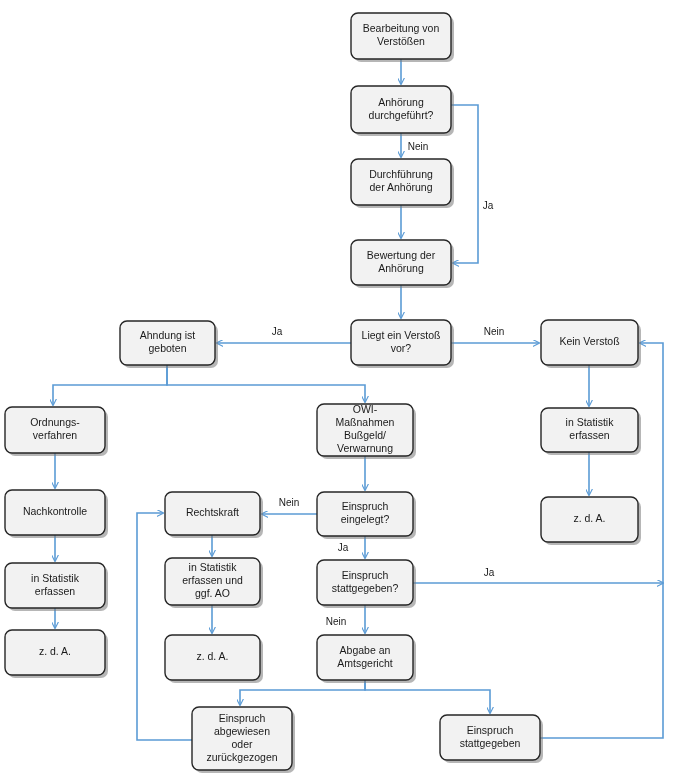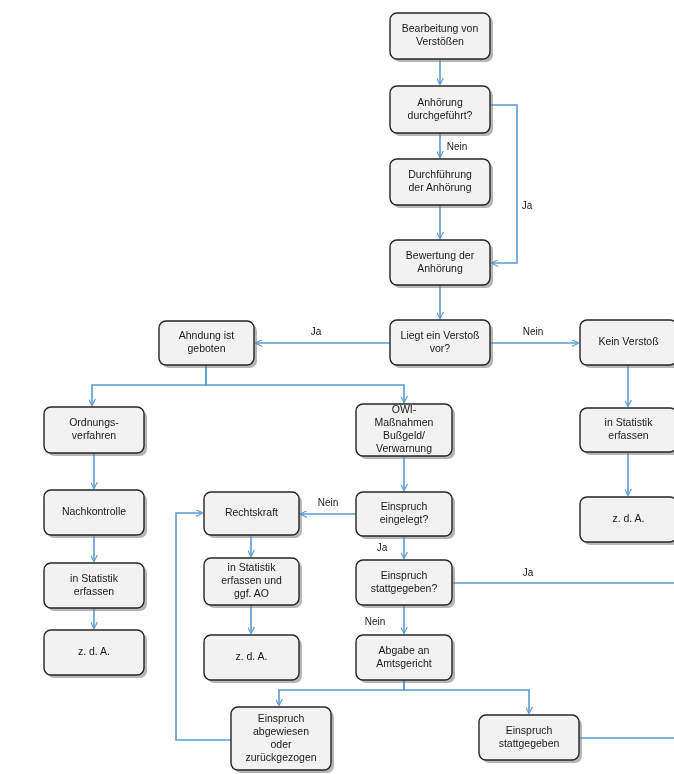--- a/index.html
+++ b/index.html
@@ -10,21 +10,20 @@
   body {
     width: 674px;
     height: 774px;
     overflow: hidden;
     font-family: "Liberation Sans", sans-serif;
   }
   #flow-root {
     position: relative;
     width: 584px;
     height: 774px;
-    margin-left: 39px;
   }
   svg#flow-svg {
     position: absolute;
     top: 0;
     left: 0;
     width: 674px;
     height: 774px;
     display: block;
   }
   .node-box {

